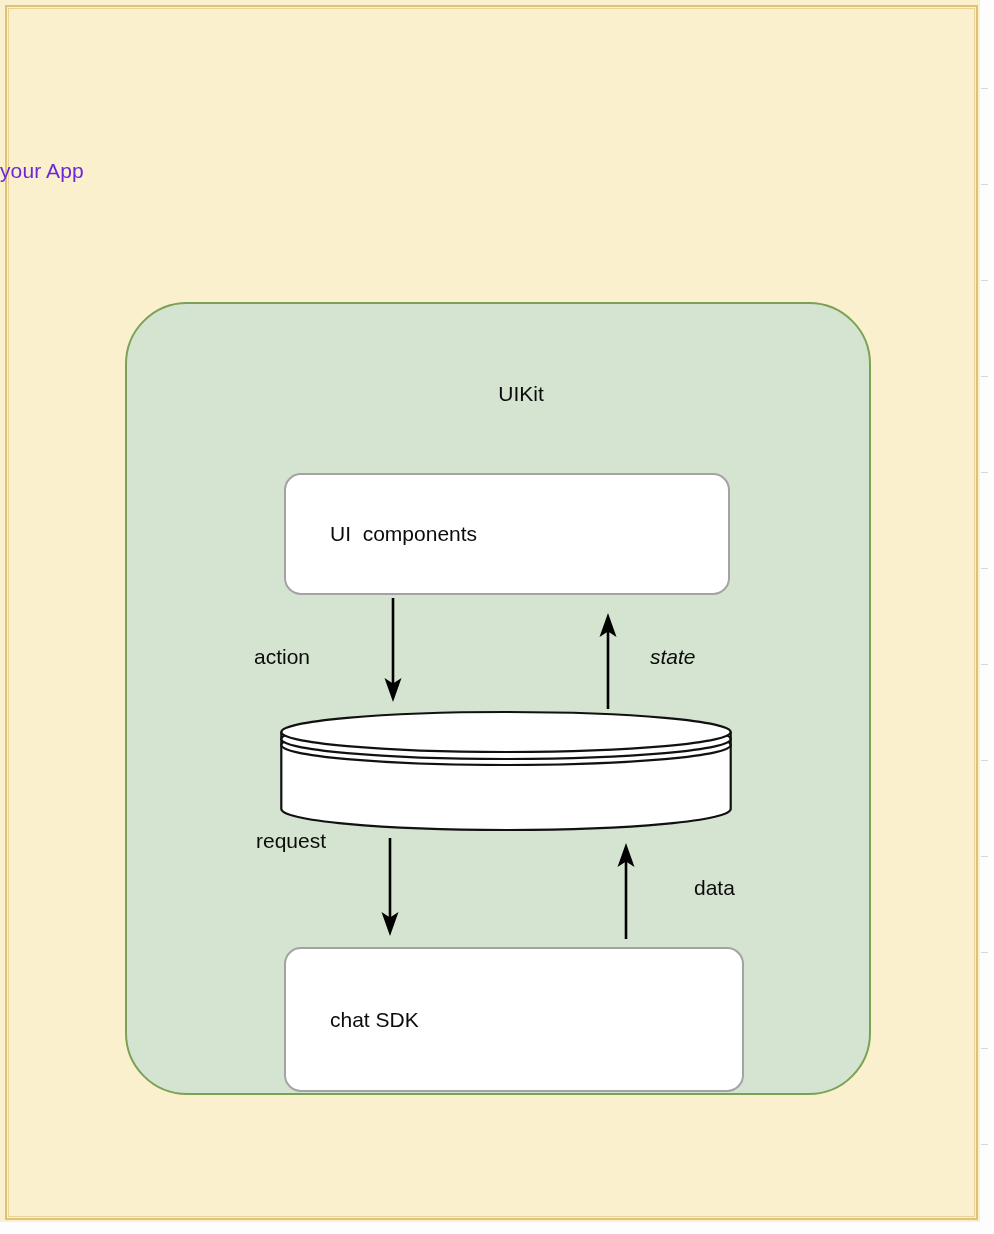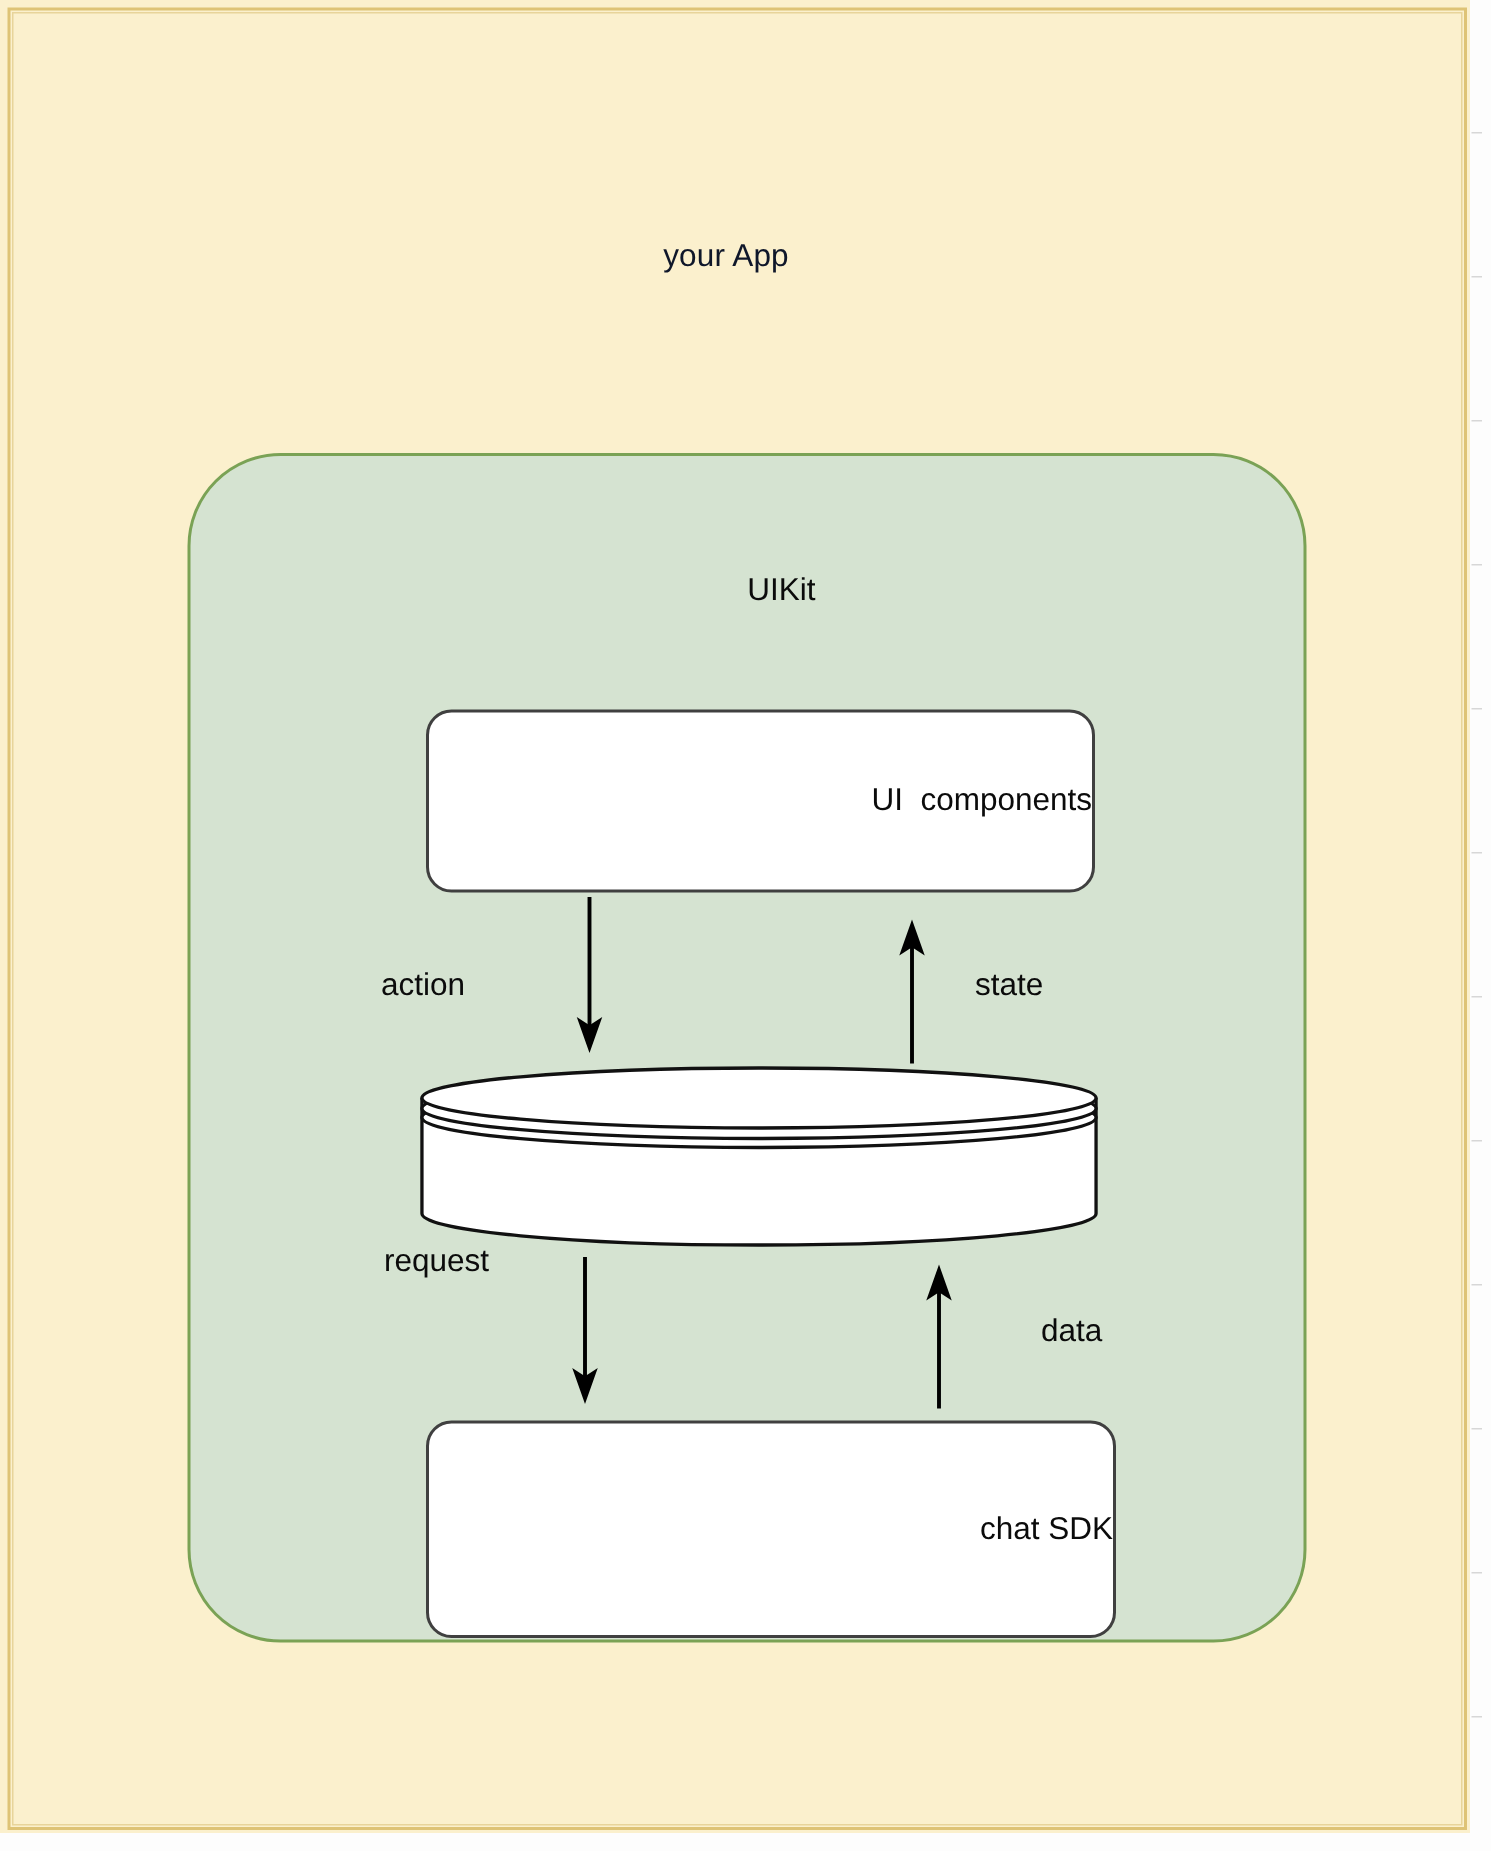--- a/index.html
+++ b/index.html
@@ -61,23 +61,22 @@
     height: 1px;
     background: #d7d7d7;
   }
 
   
   #app-title {
     position: absolute;
     left: 0;
     top: 159px;
     width: 968px;
-    text-align: center;
-    font-size: 21px;
-    color: #0f172a;
+    font-size: 21px;
+    color: #6d28d9;
     letter-spacing: 0.1px;
   }
 
   
   #uikit-container {
     position: absolute;
     left: 125px;
     top: 302px;
     width: 746px;
     height: 793px;
@@ -94,29 +93,30 @@
     text-align: center;
     font-size: 21px;
     color: #0b0b0b;
     margin-left: 27px;
   }
 
   
   .node-box {
     position: absolute;
     background: #ffffff;
-    border: 2px solid #404040;
+    border: 2px solid #a3a3a3;
     border-radius: 17px;
     box-sizing: border-box;
     display: flex;
     align-items: center;
-    justify-content: flex-end;
+    justify-content: flex-start;
     font-size: 21px;
     color: #0b0b0b;
     white-space: pre;
+    padding-left: 44px;
   }
   #ui-components-box {
     left: 284px;
     top: 473px;
     width: 446px;
     height: 122px;
   }
   #chat-sdk-box {
     left: 284px;
     top: 947px;
@@ -159,21 +159,21 @@
   #arrow-data    { left: 606px; top: 843px;  width: 40px; height: 96px;  }
 
   
   .edge-label {
     position: absolute;
     font-size: 21px;
     color: #0b0b0b;
     white-space: nowrap;
   }
   #label-action  { left: 254px; top: 645px; }
-  #label-state   { left: 650px; top: 645px; }
+  #label-state   { left: 650px; top: 645px; font-style: italic; }
   #label-request { left: 256px; top: 829px; }
   #label-data    { left: 678px; top: 876px; margin-left: 16px; }
 </style>
 </head>
 <body>
 
 <div id="canvas">
 
   <div id="frame"></div>
   <div id="frame-inner"></div>

